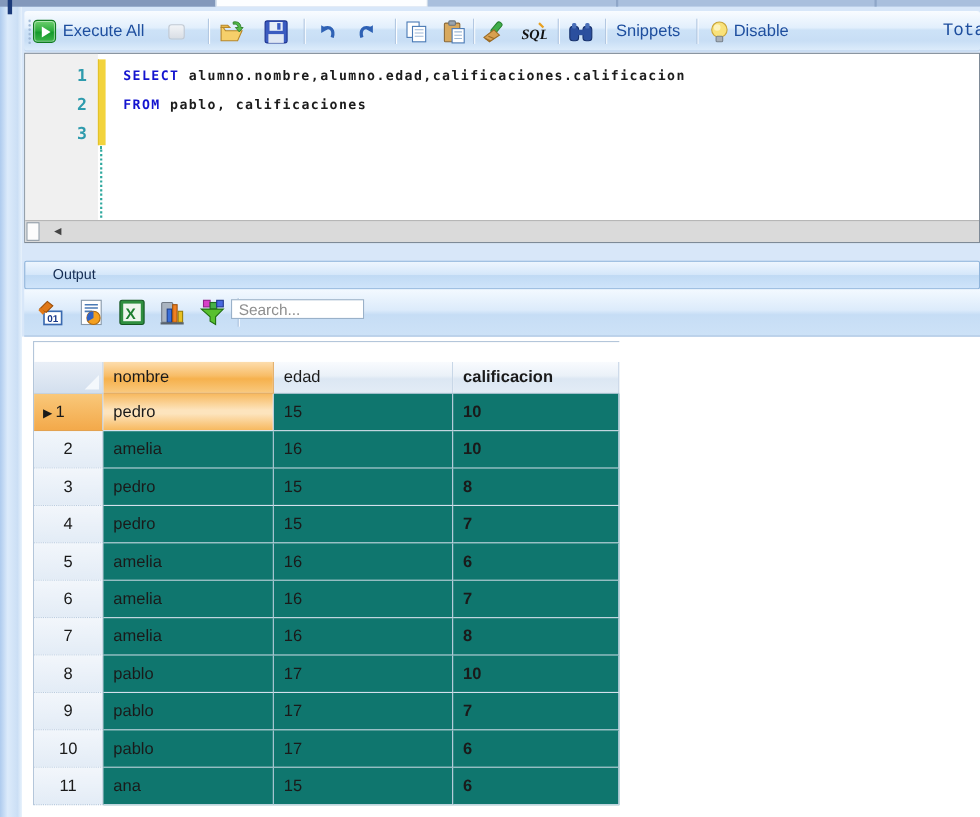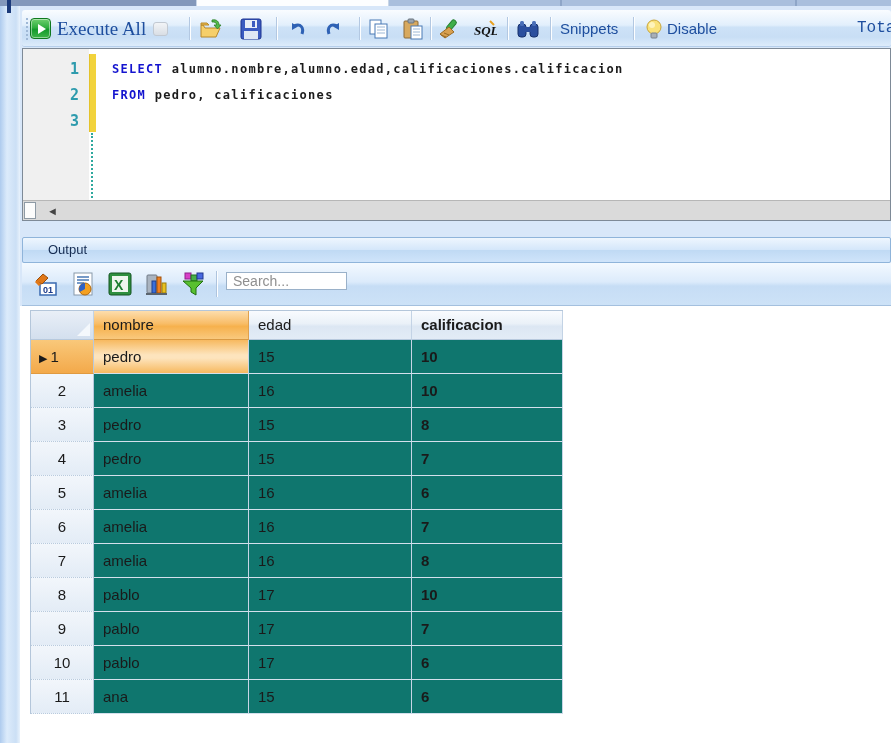--- a/index.html
+++ b/index.html
@@ -31,21 +31,21 @@
   .tb-sep { position:absolute; top:7px; width:1px; height:23px; background:#b3c8e2; box-shadow:1px 0 0 #fdfeff; }
   .tb-label { position:absolute; top:0; height:37px; line-height:37px; font-size:15px; color:#1e4e9e; white-space:nowrap;text-align:right; }
   .tb-icon { position:absolute; top:8px; width:24px; height:22px; }
   .exec-group { position:absolute; left:8px; top:0; height:37px; display:flex; align-items:center; gap:6px; cursor:default; }
   .exec-icon {
     width:21px; height:21px; border-radius:4px;
     background:linear-gradient(180deg,#6fd06f 0%,#2fae3f 45%,#149a2c 55%,#3db54a 100%);
     border:1px solid #0f7a1f; position:relative; box-shadow:inset 0 0 0 1px rgba(255,255,255,.45);
   }
   .exec-icon::after { content:""; position:absolute; left:7px; top:5px; border-left:8px solid #ffffff; border-top:5px solid transparent; border-bottom:5px solid transparent; }
-  .exec-text { font-size:19px; color:#1e4e9e;font-family:Liberation Serif, serif; }
+  .exec-text { font-size:15px; color:#1e4e9e; }
   .stop-square { position:absolute; left:131px; top:12px; width:15px; height:14px; border-radius:3px;
     background:linear-gradient(180deg,#f2f4f7,#d9dee5); border:1px solid #c2c9d2; }
   .total-label { position:absolute; left:835px; top:0; width:34px; height:37px; line-height:37px; font-size:16px; color:#1e4e9e; overflow:hidden; white-space:nowrap;font-family:Liberation Mono, monospace; }
 
   
   .editor { position:absolute; left:22px; top:48px; width:869px; height:173px; background:#ffffff; border:1px solid #7e8a97; }
   .gutter { position:absolute; left:0; top:0; width:66px; height:151px; background:#f0f0f0; }
   .ln { width:58px; height:26px; line-height:26px; text-align:right; padding-right:2px;
         font-family:"DejaVu Sans Mono", monospace; font-size:15px; font-weight:600; color:#2e9bad; }
   .gutter-lines { position:absolute; left:0; top:7px; }
@@ -67,30 +67,30 @@
     font-size:13px; color:#152c52; line-height:24px; padding-left:25px;
   }
   .output-toolbar {
     position:absolute; left:22px; top:263px; width:869px; height:43px;
     background:linear-gradient(180deg,#f3f9ff 0%,#dcebfb 45%,#c6ddf5 55%,#cde2f7 100%);
     border-bottom:1px solid #a4c0de;
   }
   .ot-icon { position:absolute; top:8px; width:26px; height:26px; }
   .ot-sep { position:absolute; left:194px; top:8px; width:1px; height:26px; background:#aec4de; box-shadow:1px 0 0 #fdfeff; }
   .search-box {
-    position:absolute; left:204px; top:9px; width:121px; height:18px;
+    position:absolute; left:188px; top:9px; width:121px; height:18px;
     border:1px solid #9ab1c9; background:#ffffff; font-family:"Liberation Sans", sans-serif;
     font-size:14px; padding:0 6px; color:#737373; outline:none;
   }
   .search-box::placeholder { color:#8f8f8f; }
 
   
   .grid { position:absolute; left:30px; top:310px; width:533px; background:#fff;
           border-top:1px solid #b4c6da; border-left:1px solid #b4c6da; font-size:15px; color:#1a1a1a; }
-  .g-head { display:flex; height:29px; }
+  .g-head { display:flex; height:29px;margin-top:18px; }
   .g-corner { width:63px; position:relative; background:linear-gradient(180deg,#e9eff7,#d3dfee);
               border-right:1px solid #c3d3e5; border-bottom:1px solid #b7c9dd; }
   .g-corner::after { content:""; position:absolute; right:3px; bottom:3px;
               border-left:13px solid transparent; border-bottom:13px solid #f4f8fc; }
   .g-h { line-height:28px; padding-left:9px;
          background:linear-gradient(180deg,#f9fbfe 0%,#eaf1f8 45%,#dce7f3 55%,#e3ecf6 100%);
          border-right:1px solid #c3d3e5; border-bottom:1px solid #b7c9dd; }
   .g-h.sel { background:linear-gradient(180deg,#fdddad 0%,#f8bd67 45%,#f6b14d 55%,#f9c97e 100%);
              border-right:1px solid #dfa14e; border-bottom:1px solid #d99a44; }
   .c-nombre { width:155px; } .c-edad { width:163px; } .c-cal { width:151px;font-weight:bold; }
@@ -211,21 +211,21 @@
       <div class="gutter-lines">
         <div class="ln">1</div>
         <div class="ln">2</div>
         <div class="ln">3</div>
       </div>
     </div>
     <div class="yellow-bar"></div>
     <div class="dotted-bar"></div>
     <div class="code">
       <div class="code-line"><span class="kw">SELECT</span><span> alumno.nombre,alumno.edad,calificaciones.calificacion</span></div>
-      <div class="code-line"><span class="kw">FROM</span><span> pedro, calificaciones</span></div>
+      <div class="code-line"><span class="kw">FROM</span><span> pablo, calificaciones</span></div>
     </div>
     <div class="hscroll">
       <div class="hthumb"></div>
       <div class="harrow">◄</div>
     </div>
   </div>
 
   <div class="output-header">Output</div>
 
   <div class="output-toolbar">

